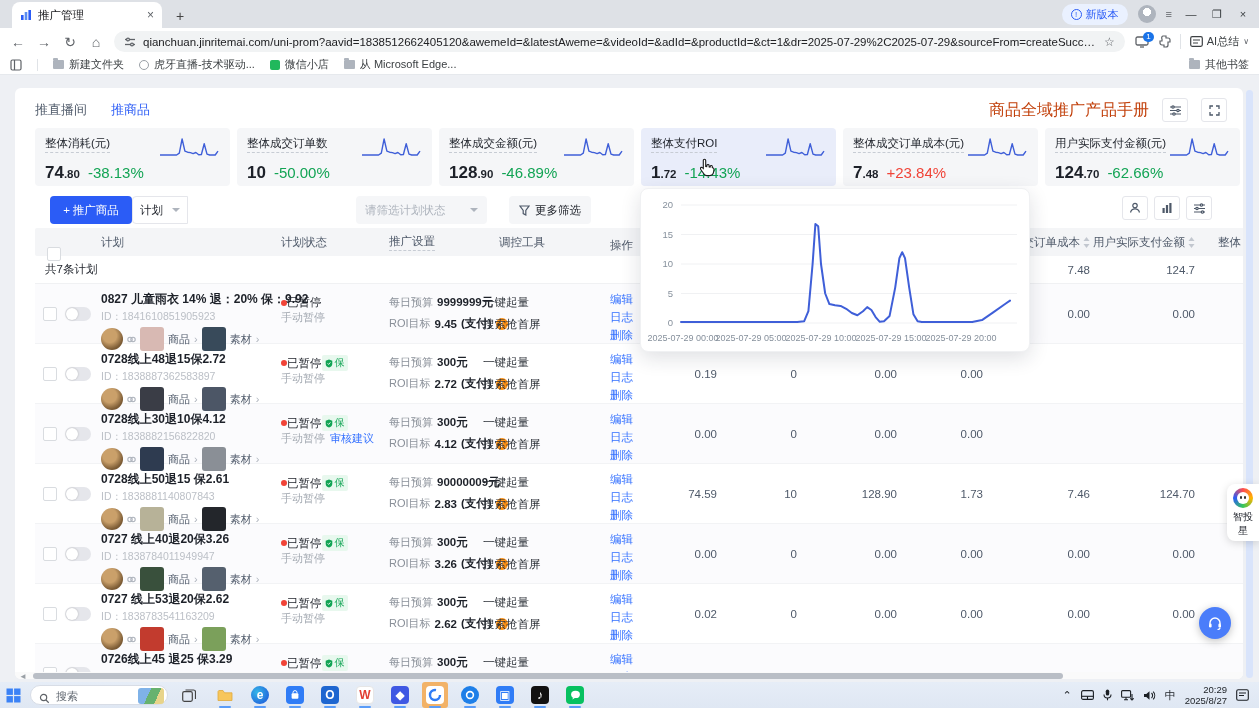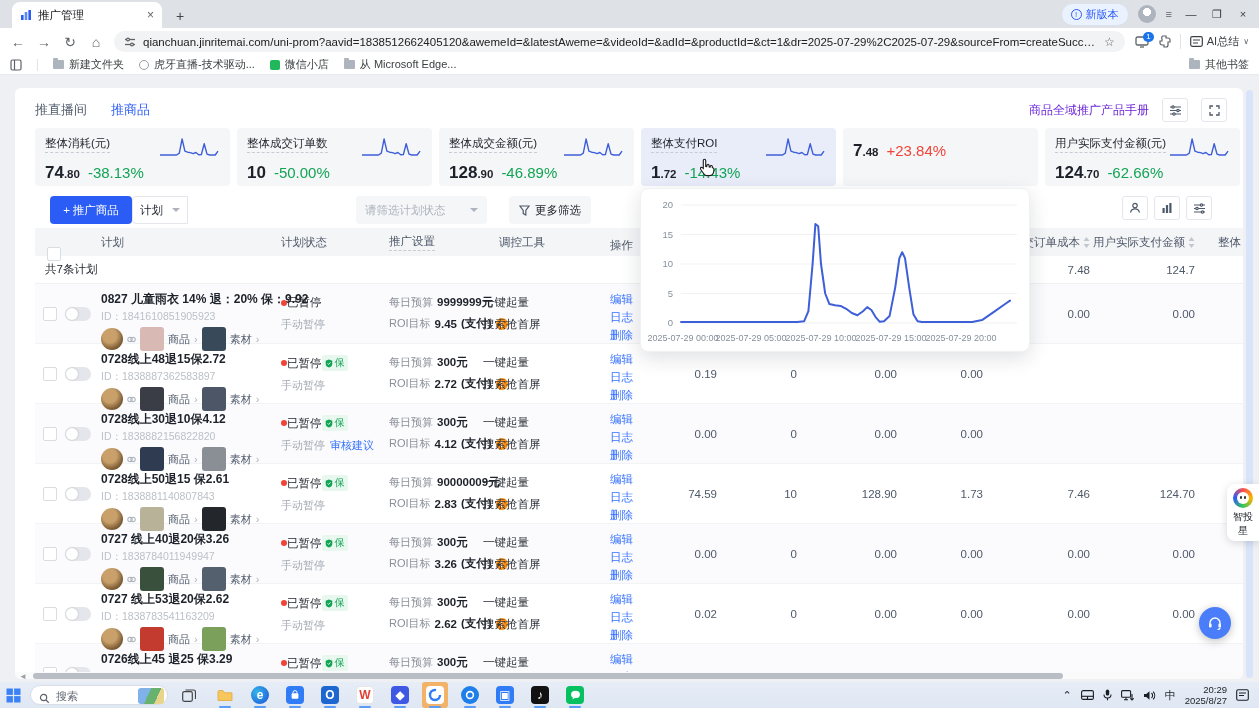--- a/index.html
+++ b/index.html
@@ -37,21 +37,21 @@
   .bicon.globe{width:10px;height:10px;border-radius:50%;border:1.5px solid #9aa0a6}
   .bicon.shop{width:10px;height:10px;border-radius:2px;background:#21b85c}
   .bm-sep{width:1px;height:12px;background:#e0e3e7}
   .bm-right{margin-left:auto;display:flex;align-items:center;gap:5px}
 
   
   .panel{position:absolute;left:15px;top:88px;width:1228px;height:591px;background:#fff;border-radius:6px;overflow:hidden}
   .page-tabs{position:absolute;left:20px;top:13px;display:flex;gap:24px;font-size:13px;color:#4e5969}
   .page-tabs .ptab.active{color:#2b5cf6;font-weight:normal}
   .tools-top{position:absolute;right:16px;top:10px;display:flex;align-items:center;gap:13px}
-  .manual-link{color:#6d28d9;font-size:12px}
+  .manual-link{color:#c2410c;font-size:16px}
   .icon-sq{width:26px;height:24px;border:1px solid #e5e6eb;border-radius:3px;background:#fff;display:flex;align-items:center;justify-content:center;color:#4e5969}
 
   .cards{position:absolute;left:20px;top:40px;display:flex;gap:7px}
   .card{width:195px;height:58px;background:#f5f6f8;border-radius:4px;padding:8px 10px}
   .card.hover{background:#e9edfa}
   .card-top{display:flex;justify-content:space-between;align-items:flex-start}
   .card-label{font-size:11.5px;color:#1d2129;border-bottom:1px dashed #c7ccd4;padding-bottom:1px;white-space:nowrap}
   .card-val{margin-top:5px;display:flex;align-items:baseline}
   .v-int{font-size:17px;font-weight:bold}
   .v-dec{font-size:11.5px;font-weight:bold}
@@ -96,21 +96,21 @@
   .toggle::before{content:"";position:absolute;left:1px;top:1px;width:12px;height:12px;border-radius:50%;background:#fff;box-shadow:0 0 2px rgba(0,0,0,.25)}
   .r-title{margin-top:7px;font-weight:bold;font-size:12px;color:#1d2129;white-space:nowrap}
   .r-id{margin-top:2px;font-size:10.5px;color:#bcc0c7;white-space:nowrap}
   .r-media{margin-top:3px;display:flex;align-items:center;gap:4px;font-size:11px;color:#4e5969}
   .r-ava{width:22px;height:22px;border-radius:50%;flex:none;background:radial-gradient(circle at 40% 35%,#caa06a 0 35%,#7a5a34 70%)}
   .r-thumb{width:24px;height:24px;border-radius:3px;flex:none}
   .chev{color:#aeb4bd}
   .st-line1{margin-top:11px;display:flex;align-items:center;gap:0;color:#1d2129}
   .st-dot{width:6px;height:6px;border-radius:50%;background:#f04438;flex:none}
   .badge-bao{display:flex;align-items:center;gap:2px;background:#e8f8ee;color:#12a454;border-radius:2px;padding:1px 3px;font-size:10px}
-  .st-line2{margin-top:7px;font-size:11px;color:#a4aab2;display:flex;gap:5px}
+  .st-line2{font-size:11px;color:#a4aab2;display:flex;gap:5px}
   .review{color:#3370ff}
   .set-line{margin-top:11px;display:flex;align-items:center;gap:4px;color:#8a9099;font-size:11px;white-space:nowrap}
   .set-line+.set-line{margin-top:6px}
   .set-line b{color:#1d2129;font-size:11.5px}
   .warn{width:12px;height:12px;border-radius:50%;background:#ff9214;color:#fff;font-size:9px;font-weight:bold;text-align:center;line-height:12px;flex:none}
   .tool-line{margin-top:11px;color:#2a2f36;white-space:nowrap}
   .tool-line+.tool-line{margin-top:7px}
   .act-link{display:block;color:#3370ff;line-height:18px;margin-top:0}
   .c-act{padding-top:6px;display:block}
 
@@ -327,20 +327,26 @@
             </svg>
     </div>
     <div class="card-val">
       <span class="v-int">1</span>
             <span class="v-dec">.72</span>
       <span class="v-chg green">-14.43%</span>
     </div>
   </div>
 
   <div class="card">
+    <div class="card-top">
+      <span class="card-label">整体成交订单成本(元)</span>
+      <svg class="spark" width="62" height="22" viewBox="0 0 62 22">
+              <path fill="none" stroke="#3f5fd8" stroke-width="1.4" stroke-linejoin="round" d="M2.0 19.0 L4.8 19.0 L7.5 19.0 L10.3 19.0 L13.0 19.0 L15.8 19.0 L18.6 19.0 L21.3 17.1 L24.1 3.0 L26.9 15.2 L29.6 16.2 L32.4 16.6 L35.1 17.6 L37.9 16.5 L40.7 18.7 L43.4 18.5 L46.2 7.7 L49.0 18.1 L51.7 19.0 L54.5 19.0 L57.2 19.0 L60.0 15.2"></path>
+            </svg>
+    </div>
     <div class="card-val">
       <span class="v-int">7</span>
             <span class="v-dec">.48</span>
       <span class="v-chg red">+23.84%</span>
     </div>
   </div>
 
   <div class="card">
     <div class="card-top">
       <span class="card-label">用户实际支付金额(元)</span>

